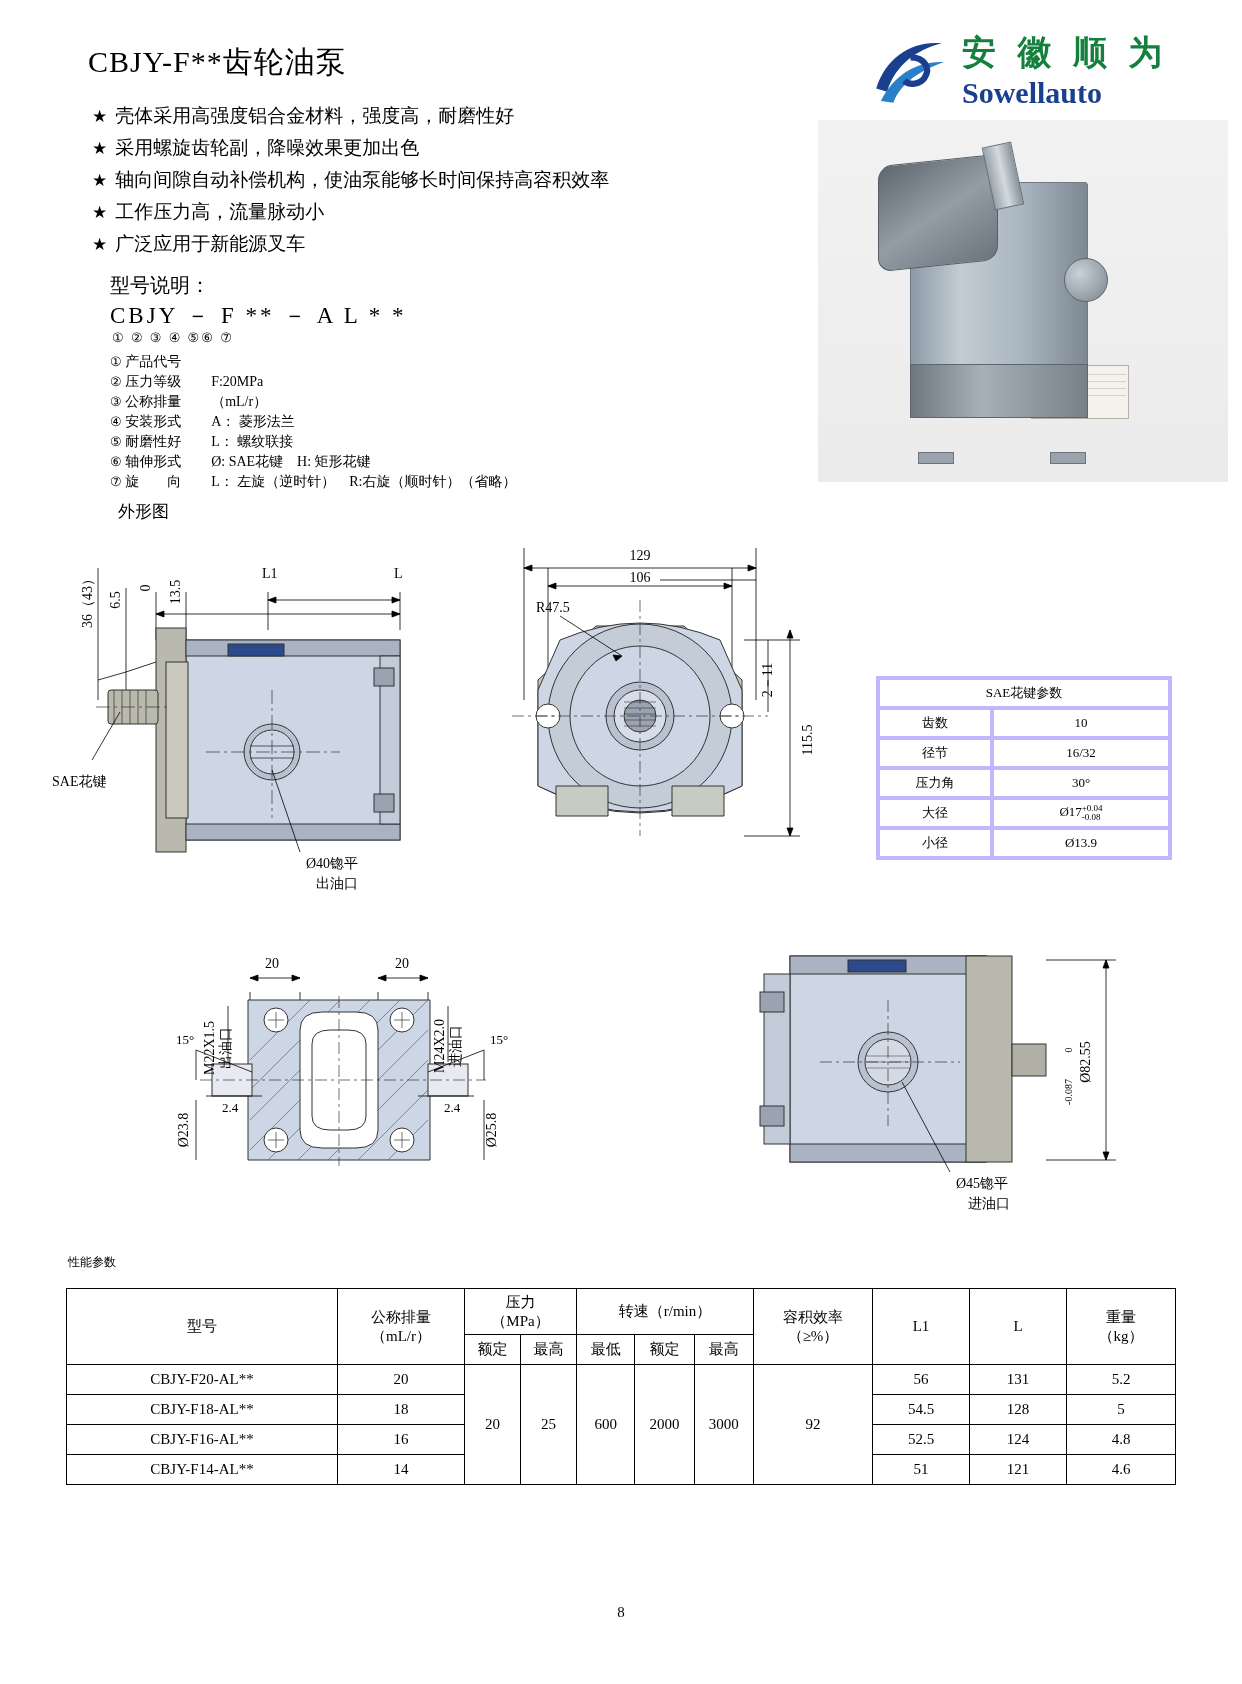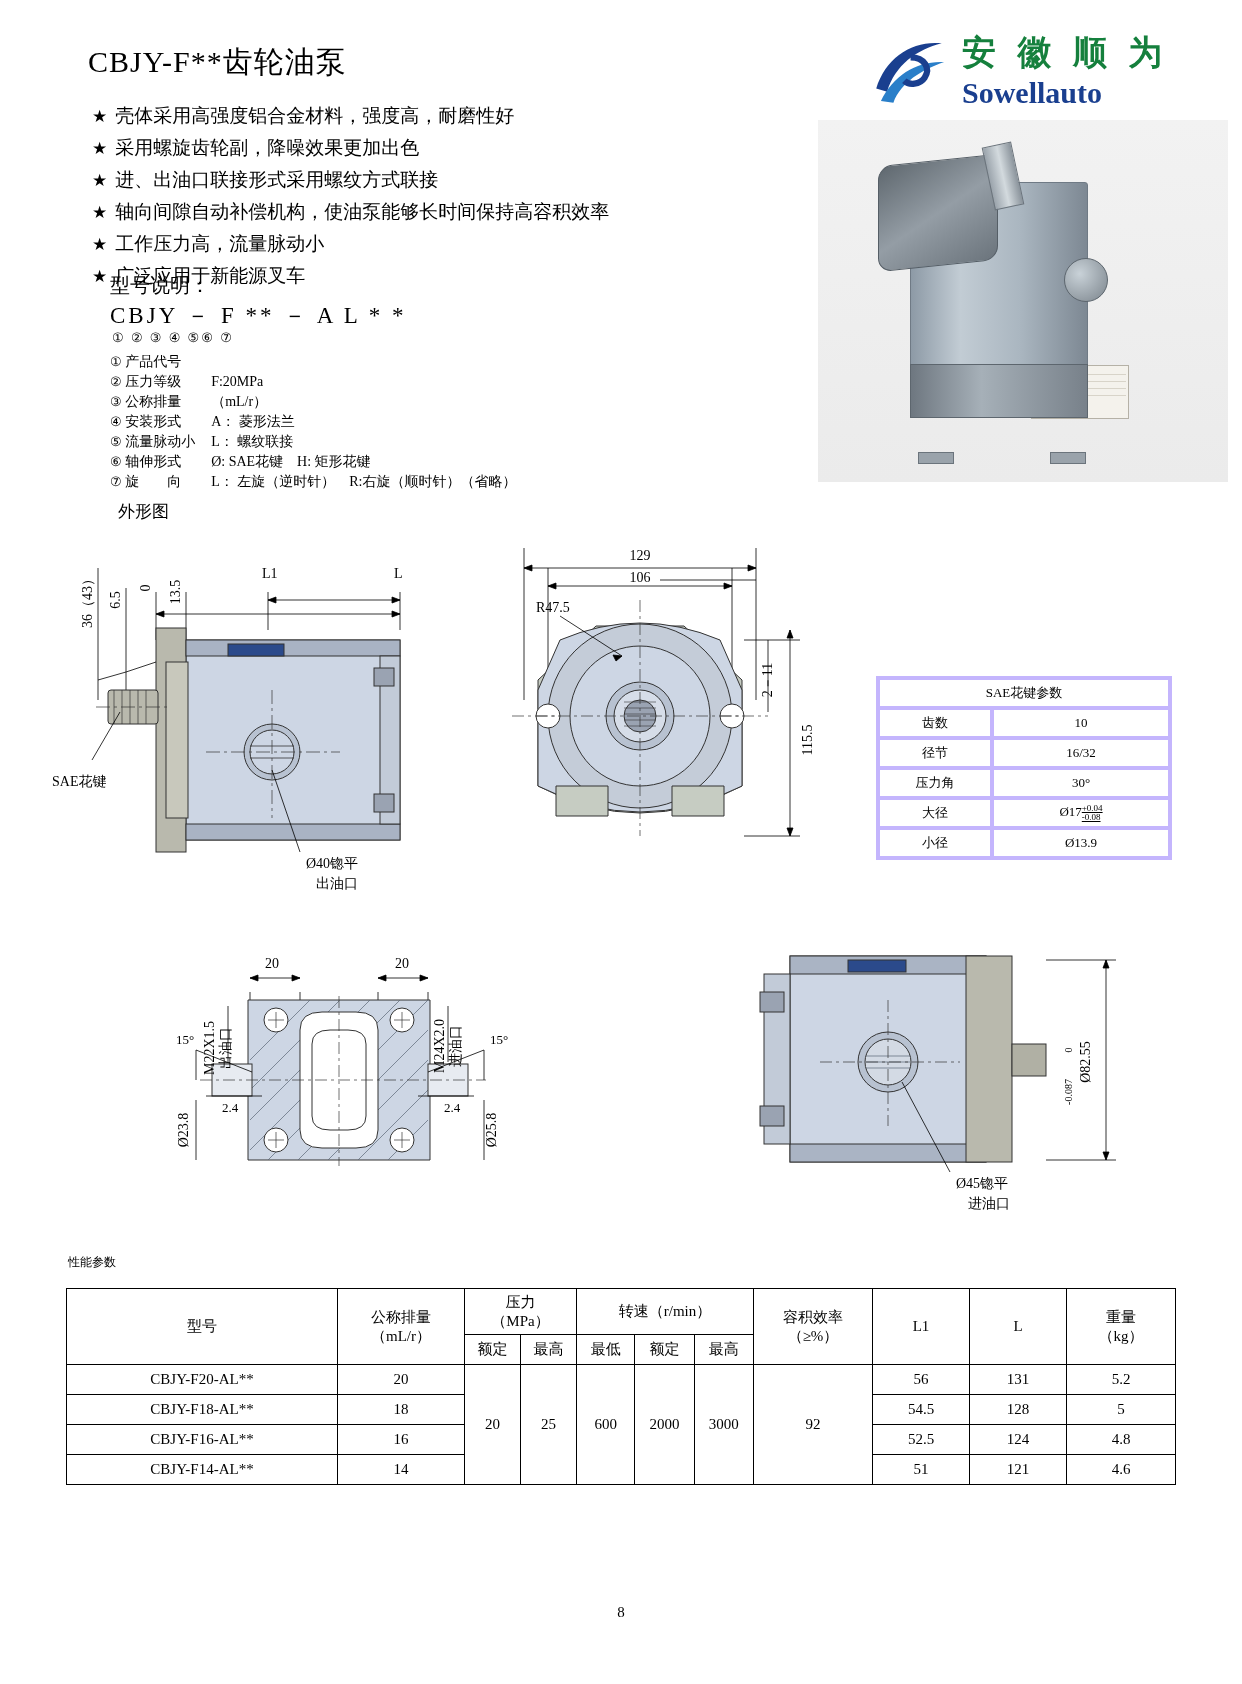--- a/index.html
+++ b/index.html
@@ -104,35 +104,34 @@
       <path d="M14 86 C30 52, 62 34, 95 36 C66 46, 40 62, 30 88 Z" fill="#2a7fc9"></path>
       <path d="M52 30 C70 30, 78 44, 70 56 C64 65, 50 66, 44 60" fill="none" stroke="#1a3f8f" stroke-width="8"></path>
     </svg>
     <div class="logo-cn">安 徽 顺 为</div>
     <div class="logo-en">Sowellauto</div>
   </div>
 
   <div class="bullets">
     <div class="bullet"><span class="star">★</span><span>壳体采用高强度铝合金材料，强度高，耐磨性好</span></div>
     <div class="bullet"><span class="star">★</span><span>采用螺旋齿轮副，降噪效果更加出色</span></div>
-    <div class="bullet"><span class="star">★</span><span>进、出油口联接形式采用螺纹方式联接</span></div>
     <div class="bullet"><span class="star">★</span><span>轴向间隙自动补偿机构，使油泵能够长时间保持高容积效率</span></div>
     <div class="bullet"><span class="star">★</span><span>工作压力高，流量脉动小</span></div>
     <div class="bullet"><span class="star">★</span><span>广泛应用于新能源叉车</span></div>
   </div>
 
   <div class="model-title">型号说明：</div>
   <div class="model-code">CBJY － F ** － A L * *</div>
   <div class="model-nums">①    ②  ③      ④  ⑤⑥  ⑦</div>
   <div class="model-list">
     <div><span class="idx">①</span> <span class="nm">产品代号</span><span></span></div>
     <div><span class="idx">②</span> <span class="nm">压力等级</span><span>F:20MPa</span></div>
     <div><span class="idx">③</span> <span class="nm">公称排量</span><span>（mL/r）</span></div>
     <div><span class="idx">④</span> <span class="nm">安装形式</span><span>A： 菱形法兰</span></div>
-    <div><span class="idx">⑤</span> <span class="nm">流量脉动小</span><span>L： 螺纹联接</span></div>
+    <div><span class="idx">⑤</span> <span class="nm">耐磨性好</span><span>L： 螺纹联接</span></div>
     <div><span class="idx">⑥</span> <span class="nm">轴伸形式</span><span>Ø: SAE花键　H: 矩形花键</span></div>
     <div><span class="idx">⑦</span> <span class="nm">旋　　向</span><span>L： 左旋（逆时针）　R:右旋（顺时针）（省略）</span></div>
   </div>
 
   <div class="photo">
     <div class="pump-body">
       <div class="pump-label">
         <span class="ll"></span>
           <span class="ll"></span>
           <span class="ll"></span>
@@ -448,21 +447,21 @@
           <td>径节</td>
           <td>16/32</td>
         </tr>
     <tr>
           <td>压力角</td>
           <td>30°</td>
         </tr>
     <tr>
           <td>大径</td>
         <td>
-          <span>Ø17</span><span style="display:inline-block;font-size:9px;line-height:9px;vertical-align:middle;text-align:left;text-decoration:underline;">
+          <span>Ø17</span><span style="display:inline-block;font-size:9px;line-height:9px;vertical-align:middle;text-align:left;">
             <span style="display:block">+0.04</span>
             <span style="display:block">-0.08</span>
           </span>
         </td>
         </tr>
     <tr>
           <td>小径</td>
           <td>Ø13.9</td>
         </tr>
   </tbody>

